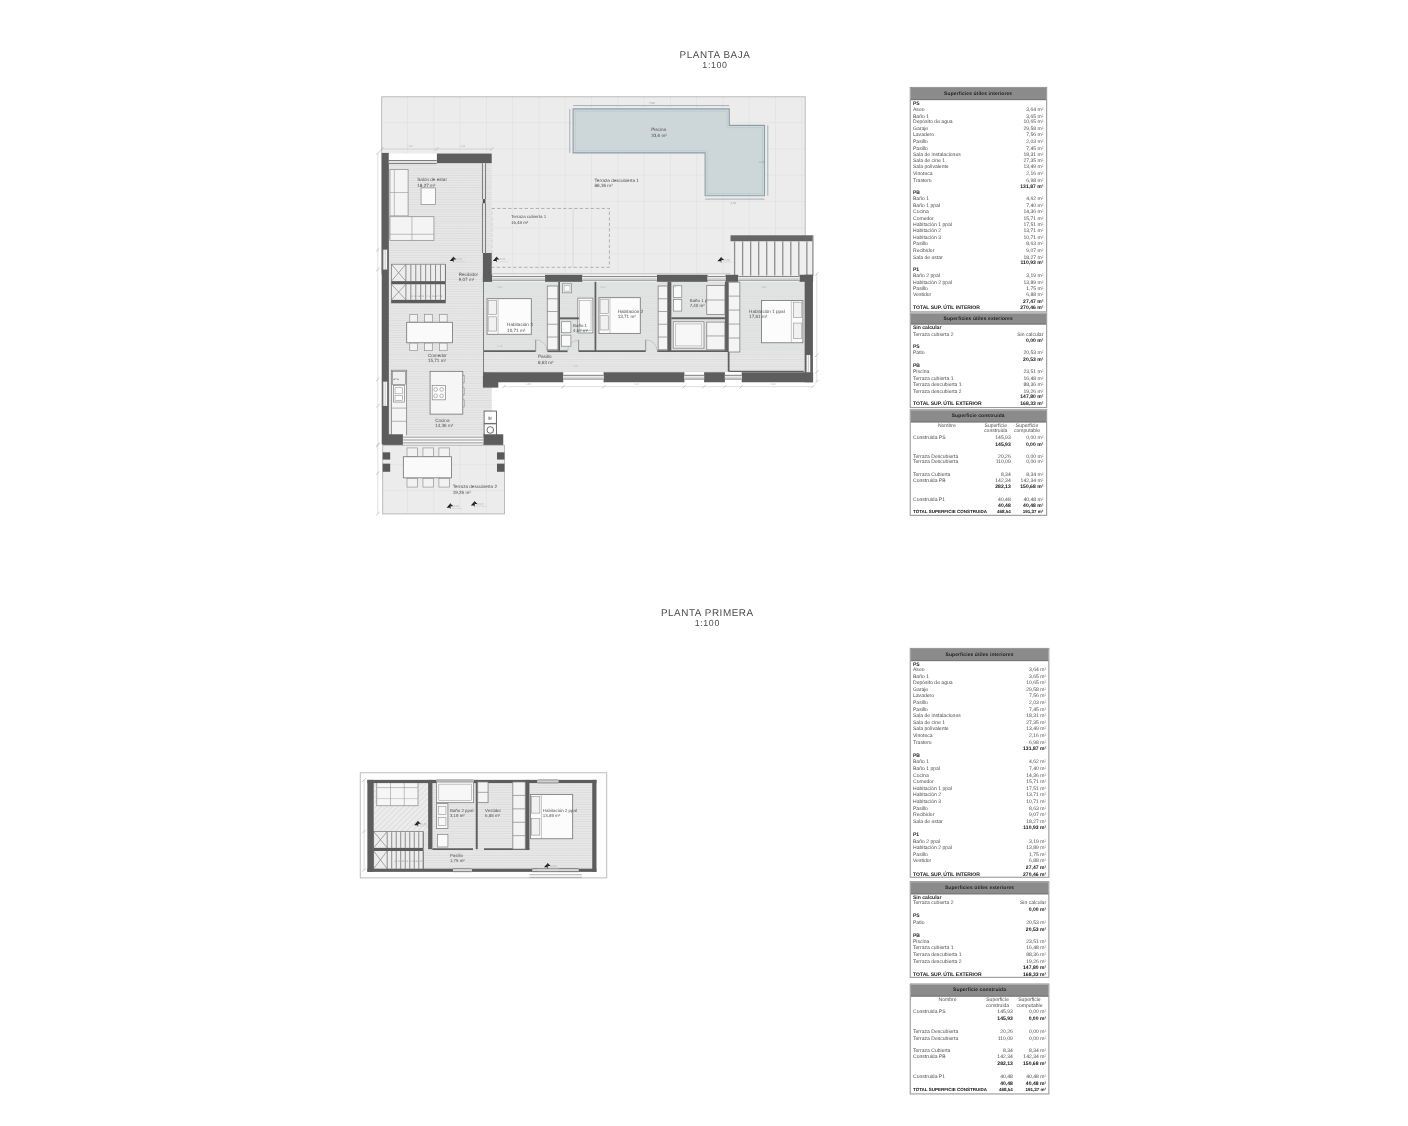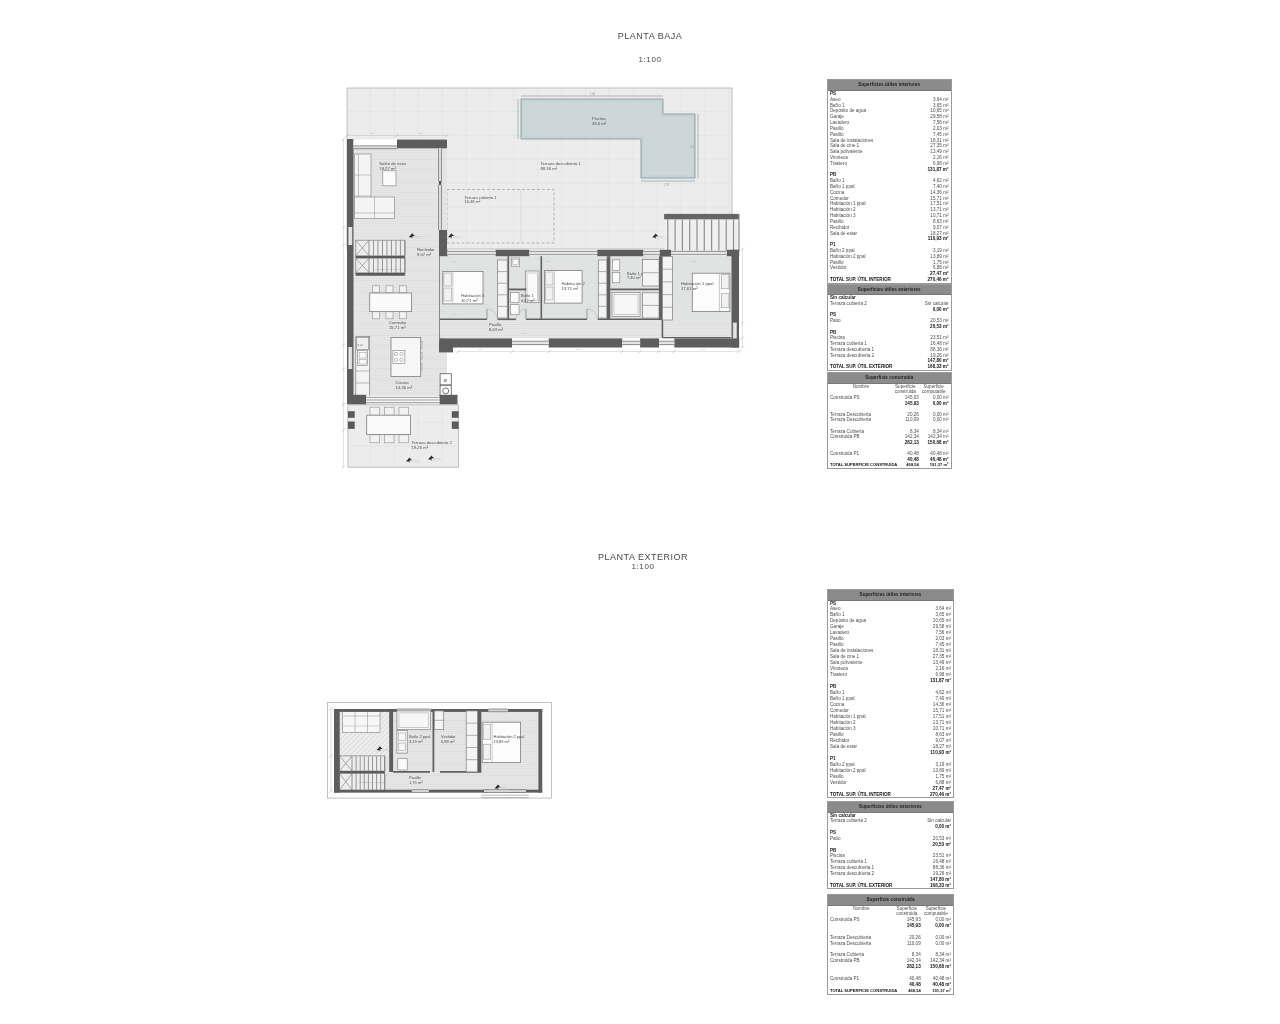--- a/index.html
+++ b/index.html
@@ -838,25 +838,25 @@
         <text x="499.7" y="788.1" font-size="2.5" fill="#b4b4b4" text-anchor="start">±0,00</text>
         <line x1="499.1" y1="789.2" x2="508.5" y2="789.2" stroke="#c8c8c8" stroke-width="0.4"></line>
       </g>
 
 <g>
         <line x1="481.3" y1="795.2" x2="528.9" y2="795.2" stroke="#9f9f9f" stroke-width="0.7"></line>
         <line x1="481.3" y1="797.6" x2="528.9" y2="797.6" stroke="#9f9f9f" stroke-width="0.7"></line>
       </g>
 </svg>
 
-<div class="title" style="left:570px;top:31px;width:160px;">PLANTA BAJA</div>
+<div class="title" style="left:570px;top:45px;width:160px;">PLANTA BAJA</div>
 
 <div class="scale" style="left:570px;top:55.4px;width:160px;">1:100</div>
 
-<div class="title" style="left:563px;top:551.8px;width:160px;">PLANTA EXTERIOR</div>
+<div class="title" style="left:563px;top:551.8px;width:160px;">PLANTA PRIMERA</div>
 
 <div class="scale" style="left:563px;top:562.4px;width:160px;">1:100</div>
 
 <div class="tbl" style="left:827px;top:79px;width:124.5px;">
 <div class="th" style="height:10px;line-height:10px;font-size:4.5px;letter-spacing:0.1px;">Superficies útiles interiores</div>
 <div class="rows" style="font-size:4.6px;">
 <div class="sec" style="height:5.82px;line-height:5.82px;">PS</div>
 <div class="r" style="height:5.82px;line-height:5.82px;">
           <span>Aseo</span>
           <span class="v">3,64 m²</span>

